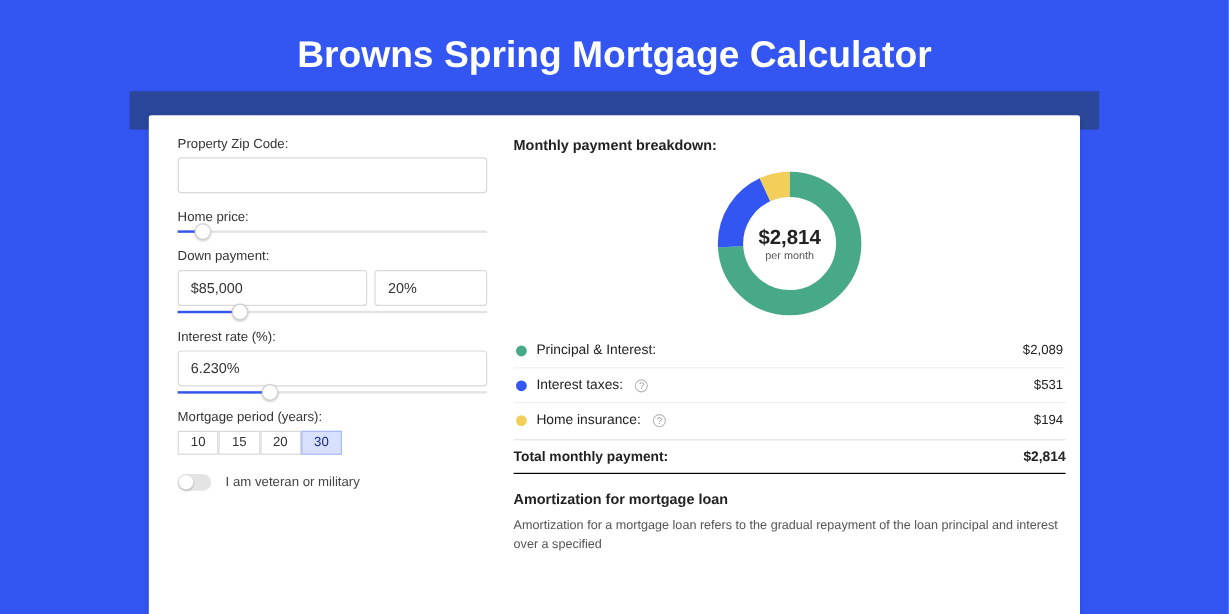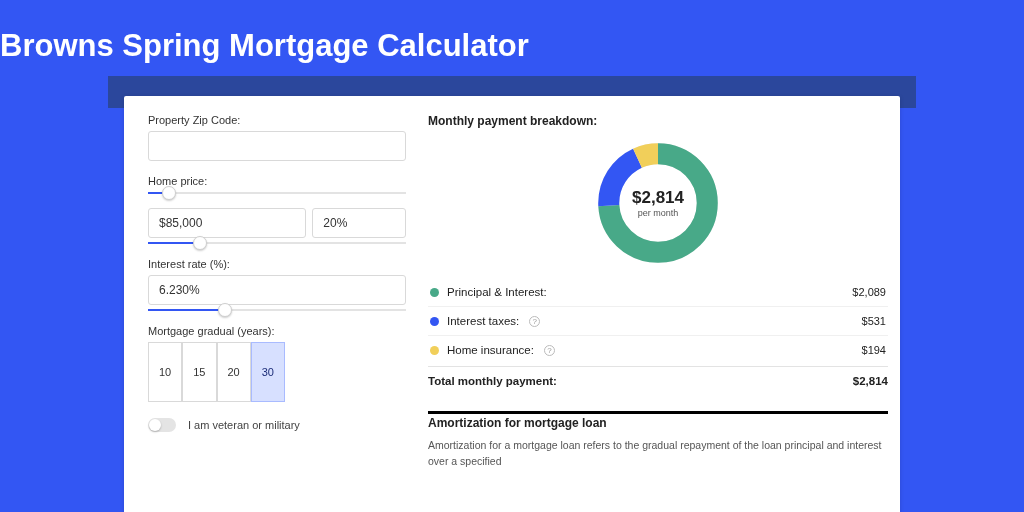--- a/index.html
+++ b/index.html
@@ -5,21 +5,21 @@
   * { box-sizing: border-box; margin: 0; padding: 0; }
   body {
     font-family: -apple-system, BlinkMacSystemFont, "Segoe UI", Arial, sans-serif;
     background: #3356f3;
     width: 1024px;
     height: 512px;
     overflow: hidden;
     position: relative;
   }
   .page-title {
-    text-align: left;
+    text-align: center;
     color: #fff;
     font-size: 31px;
     font-weight: 700;
     padding-top: 28px;
     padding-bottom: 12px;
   }
   .banner {
     background: #2b479c;
     height: 32px;
     margin: 0 108px;
@@ -75,21 +75,21 @@
     box-shadow: 0 1px 2px rgba(0,0,0,.2);
   }
   .dp-row { display: flex; gap: 6px; }
   .dp-row .text-input:first-child { flex: 1.9; }
   .dp-row .text-input:last-child { flex: 1; }
   .period-row { display: flex; gap: 0; }
   .period-btn {
     border: 1px solid #d9d9d9;
     background: #fff;
     font-size: 11px;
-    padding: 23px 10px;
+    padding: 3px 10px;
     cursor: pointer;
     color: #333;
   }
   .period-btn.selected {
     background: #d7e0ff;
     border-color: #a9bbff;
     color: #1b2c78;
   }
   .toggle-row {
     display: flex;
@@ -172,23 +172,23 @@
   .total-row {
     font-weight: 700;
     border-top: 1px solid #e3e3e3;
     padding-top: 8px;
     margin-top: 2px;
     display: flex;
     justify-content: space-between;
   }
 
   .amort {
-    border-top: 3px solid #000000;
-    margin-top: 24px;
-    padding-top: 2px;
+    border-top: 1px solid #000000;
+    margin-top: 7px;
+    padding-top: 14px;
   }
   .amort-title { font-weight: 700; font-size: 12px; margin-bottom: 8px; }
   .amort-text { font-size: 10.5px; color: #555; line-height: 1.5; }
 </style>
 </head>
 <body>
 
 <div class="page-title">Browns Spring Mortgage Calculator</div>
 <div class="banner"></div>
 
@@ -203,41 +203,42 @@
 
     <div class="group">
       <div class="field-label">Home price:</div>
       <div class="slider-track">
         <div class="slider-fill" id="hp-fill" style="width: 8%;"></div>
         <div class="slider-thumb" id="hp-thumb" style="left: calc(8% - 7px);"></div>
       </div>
     </div>
 
     <div class="group">
+      <div class="field-label">Down payment:</div>
       <div class="dp-row">
         <input class="text-input" value="$85,000" style="">
         <input class="text-input" value="20%" style="">
       </div>
       <div class="slider-track">
         <div class="slider-fill" id="dp-fill" style="width: 20%;"></div>
         <div class="slider-thumb" id="dp-thumb" style="left: calc(20% - 7px);"></div>
       </div>
     </div>
 
     <div class="group">
       <div class="field-label">Interest rate (%):</div>
       <input class="text-input" value="6.230%" style="">
       <div class="slider-track">
         <div class="slider-fill" id="ir-fill" style="width: 30%;"></div>
         <div class="slider-thumb" id="ir-thumb" style="left: calc(30% - 7px);"></div>
       </div>
     </div>
 
     <div class="group">
-      <div class="field-label">Mortgage gradual (years):</div>
+      <div class="field-label">Mortgage period (years):</div>
       <div class="period-row" id="period-row">
           <button class="period-btn">10</button>
           <button class="period-btn">15</button>
           <button class="period-btn">20</button>
           <button class="period-btn selected">30</button>
         </div>
     </div>
 
     <div class="toggle-row">
       <div class="toggle">

